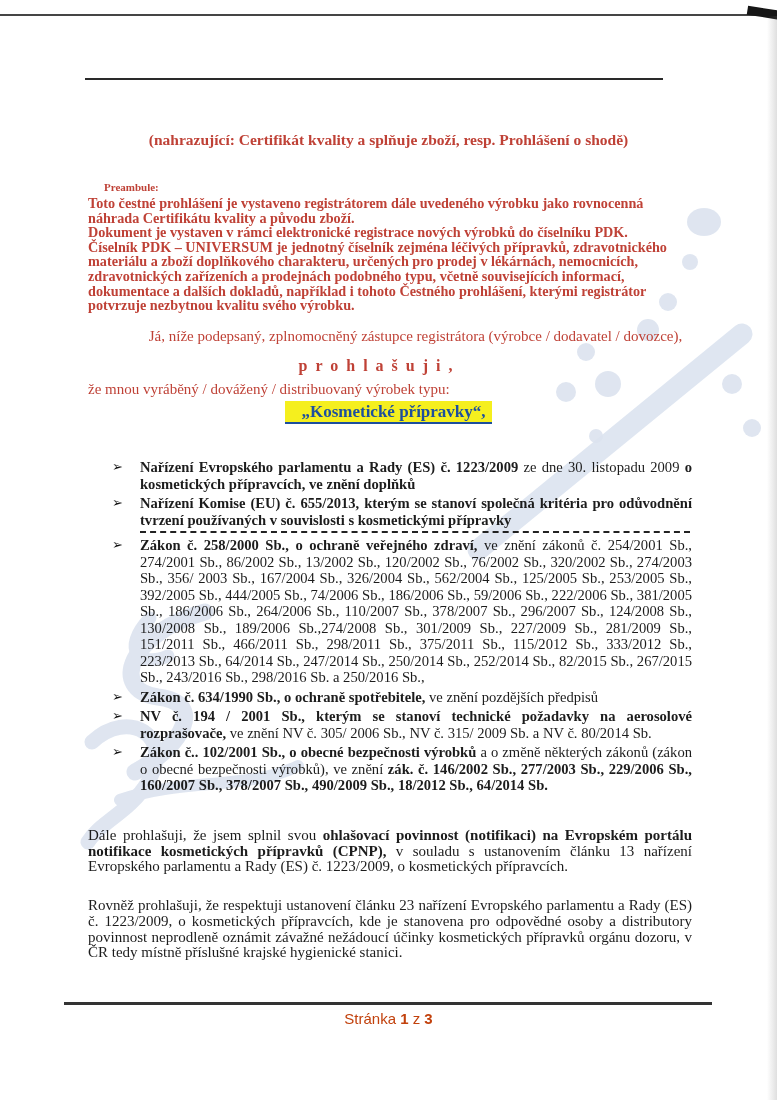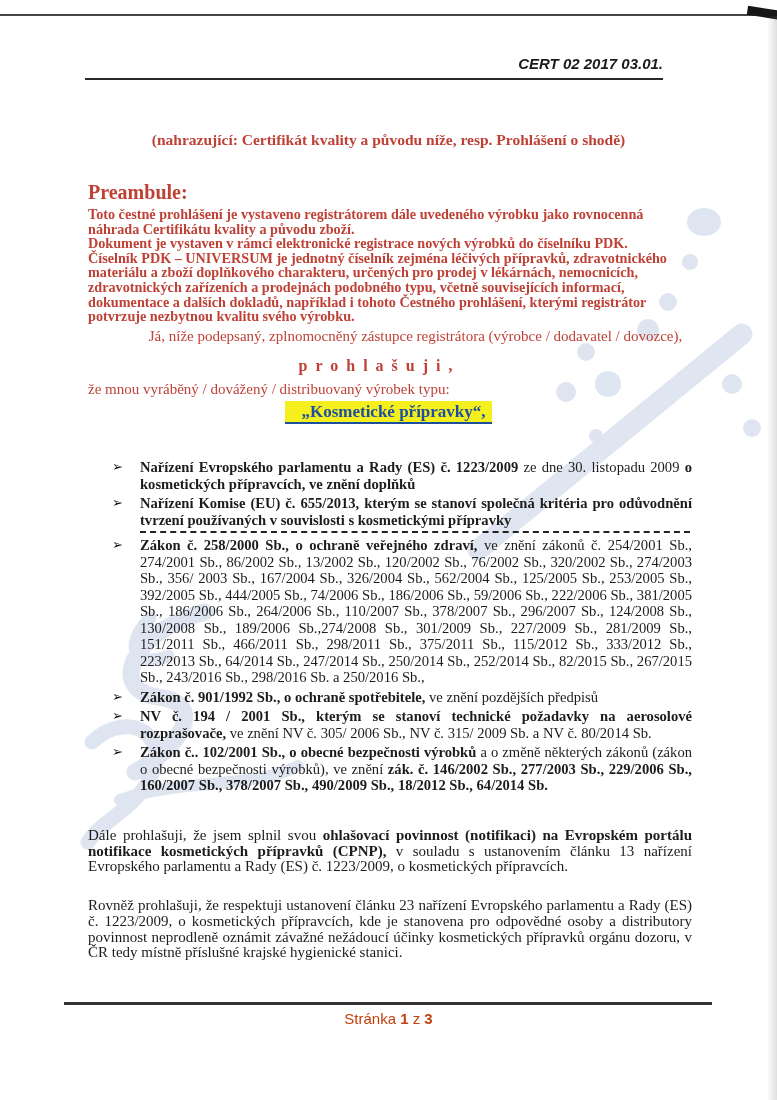--- a/index.html
+++ b/index.html
@@ -31,21 +31,21 @@
   .doc-title{
     position:absolute;top:99px;left:0;width:777px;
     text-align:center;font-size:23px;font-weight:bold;color:#bf4136;letter-spacing:0.5px;
   }
   .doc-subtitle{
     position:absolute;top:131px;left:0;width:777px;
     text-align:center;font-size:15.5px;font-weight:bold;color:#bf4136;
   }
 
   .preamble{position:absolute;top:181px;left:88px;width:604px;color:#bf4136;}
-  .preamble-heading{font-size:20px;font-weight:bold;margin:0 0 3px 0;}
+  .preamble-heading{font-size:11px;font-weight:bold;margin:0 0 3px 16px;}
   .preamble p{margin:0;font-size:14.2px;font-weight:bold;line-height:14.6px;text-align:left;}
 
   .decl-intro{position:absolute;top:328px;left:0;width:777px;text-align:center;color:#bf4136;font-size:15px;margin-left:27px;}
   .decl-verb{position:absolute;top:357px;left:0;width:753px;text-align:center;color:#bf4136;font-size:16px;font-weight:bold;letter-spacing:2px;}
   .decl-product-line{position:absolute;top:381px;left:88px;width:604px;color:#bf4136;font-size:15px;}
   .decl-product{position:absolute;top:401px;left:0;width:777px;text-align:center;}
   .highlight{
     display:inline-block;
     background:#f5ef1e;
     color:#1d4f9e;
@@ -95,24 +95,23 @@
       <circle cx="690" cy="262" r="8"></circle>
       <ellipse cx="704" cy="222" rx="17" ry="14"></ellipse>
       <circle cx="732" cy="384" r="10"></circle>
       <circle cx="752" cy="428" r="9"></circle>
       <circle cx="596" cy="436" r="7"></circle>
     </g>
   </svg>
 
   <div class="content-layer">
 
-    <div class="cert-ref">CERT 02 2017 03.01.</div>
     <div class="header-rule"></div>
 
-    <div class="doc-subtitle">(nahrazující: Certifikát kvality a původu níže, resp. Prohlášení o shodě)</div>
+    <div class="doc-subtitle">(nahrazující: Certifikát kvality a splňuje zboží, resp. Prohlášení o shodě)</div>
 
     <div class="preamble">
       <div class="preamble-heading">Preambule:</div>
       <p>Toto čestné prohlášení je vystaveno registrátorem dále uvedeného výrobku jako rovnocenná náhrada Certifikátu kvality a původu zboží.</p>
       <p>Dokument je vystaven v rámci elektronické registrace nových výrobků do číselníku PDK.</p>
       <p>Číselník PDK – UNIVERSUM je jednotný číselník zejména léčivých přípravků, zdravotnického materiálu a zboží doplňkového charakteru, určených pro prodej v lékárnách, nemocnicích, zdravotnických zařízeních a prodejnách podobného typu, včetně souvisejících informací, dokumentace a dalších dokladů, například i tohoto Čestného prohlášení, kterými registrátor potvrzuje nezbytnou kvalitu svého výrobku.</p>
     </div>
 
     <div class="decl-intro">Já, níže podepsaný, zplnomocněný zástupce registrátora (výrobce / dodavatel / dovozce),</div>
     <div class="decl-verb">p r o h l a š u j i ,</div>
@@ -133,21 +132,21 @@
       </div>
 
       <div class="dashed-divider"></div>
 
       <div class="bullet-item">
         <span class="marker">➢</span>
         <span><span style="font-weight: bold;">Zákon č. 258/2000 Sb., o ochraně veřejného zdraví,</span><span> ve znění zákonů č. 254/2001 Sb., 274/2001 Sb., 86/2002 Sb., 13/2002 Sb., 120/2002 Sb., 76/2002 Sb., 320/2002 Sb., 274/2003 Sb., 356/ 2003 Sb., 167/2004 Sb., 326/2004 Sb., 562/2004 Sb., 125/2005 Sb., 253/2005 Sb., 392/2005 Sb., 444/2005 Sb., 74/2006 Sb., 186/2006 Sb., 59/2006 Sb., 222/2006 Sb., 381/2005 Sb., 186/2006 Sb., 264/2006 Sb., 110/2007 Sb., 378/2007 Sb., 296/2007 Sb., 124/2008 Sb., 130/2008 Sb., 189/2006 Sb.,274/2008 Sb., 301/2009 Sb., 227/2009 Sb., 281/2009 Sb., 151/2011 Sb., 466/2011 Sb., 298/2011 Sb., 375/2011 Sb., 115/2012 Sb., 333/2012 Sb., 223/2013 Sb., 64/2014 Sb., 247/2014 Sb., 250/2014 Sb., 252/2014 Sb., 82/2015 Sb., 267/2015 Sb., 243/2016 Sb., 298/2016 Sb. a 250/2016 Sb.,</span></span>
       </div>
       <div class="bullet-item">
         <span class="marker">➢</span>
-        <span><span style="font-weight: bold;">Zákon č. 901/1992 Sb., o ochraně spotřebitele,</span><span> ve znění pozdějších předpisů</span></span>
+        <span><span style="font-weight: bold;">Zákon č. 634/1990 Sb., o ochraně spotřebitele,</span><span> ve znění pozdějších předpisů</span></span>
       </div>
       <div class="bullet-item">
         <span class="marker">➢</span>
         <span><span style="font-weight: bold;">NV č. 194 / 2001 Sb., kterým se stanoví technické požadavky na aerosolové rozprašovače,</span><span> ve znění </span><span style="font-weight: normal;">NV č. 305/ 2006 Sb., NV č. 315/ 2009 Sb. a NV č. 80/2014 Sb.</span></span>
       </div>
       <div class="bullet-item">
         <span class="marker">➢</span>
         <span><span style="font-weight: bold;">Zákon č.. 102/2001 Sb., o obecné bezpečnosti výrobků</span><span> a o změně některých zákonů (zákon o obecné bezpečnosti výrobků), ve znění </span><span style="font-weight: bold;">zák. č. 146/2002 Sb., 277/2003 Sb., 229/2006 Sb., 160/2007 Sb., 378/2007 Sb., 490/2009 Sb., 18/2012 Sb., 64/2014 Sb.</span></span>
       </div>
 

